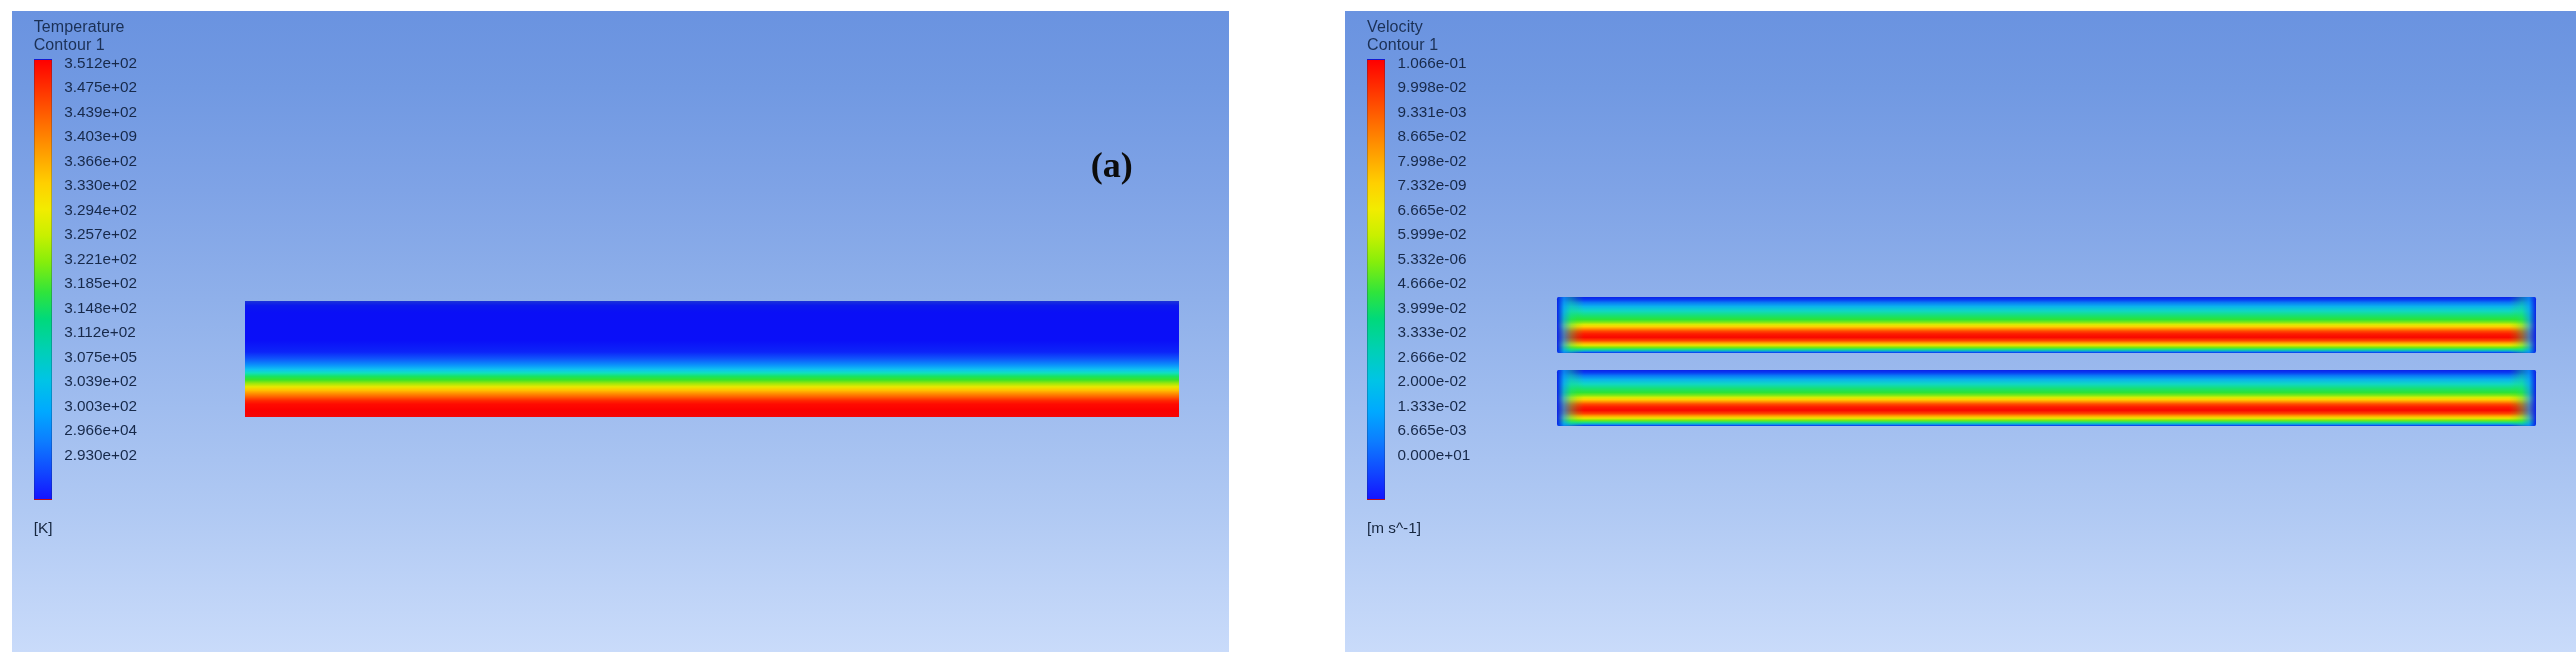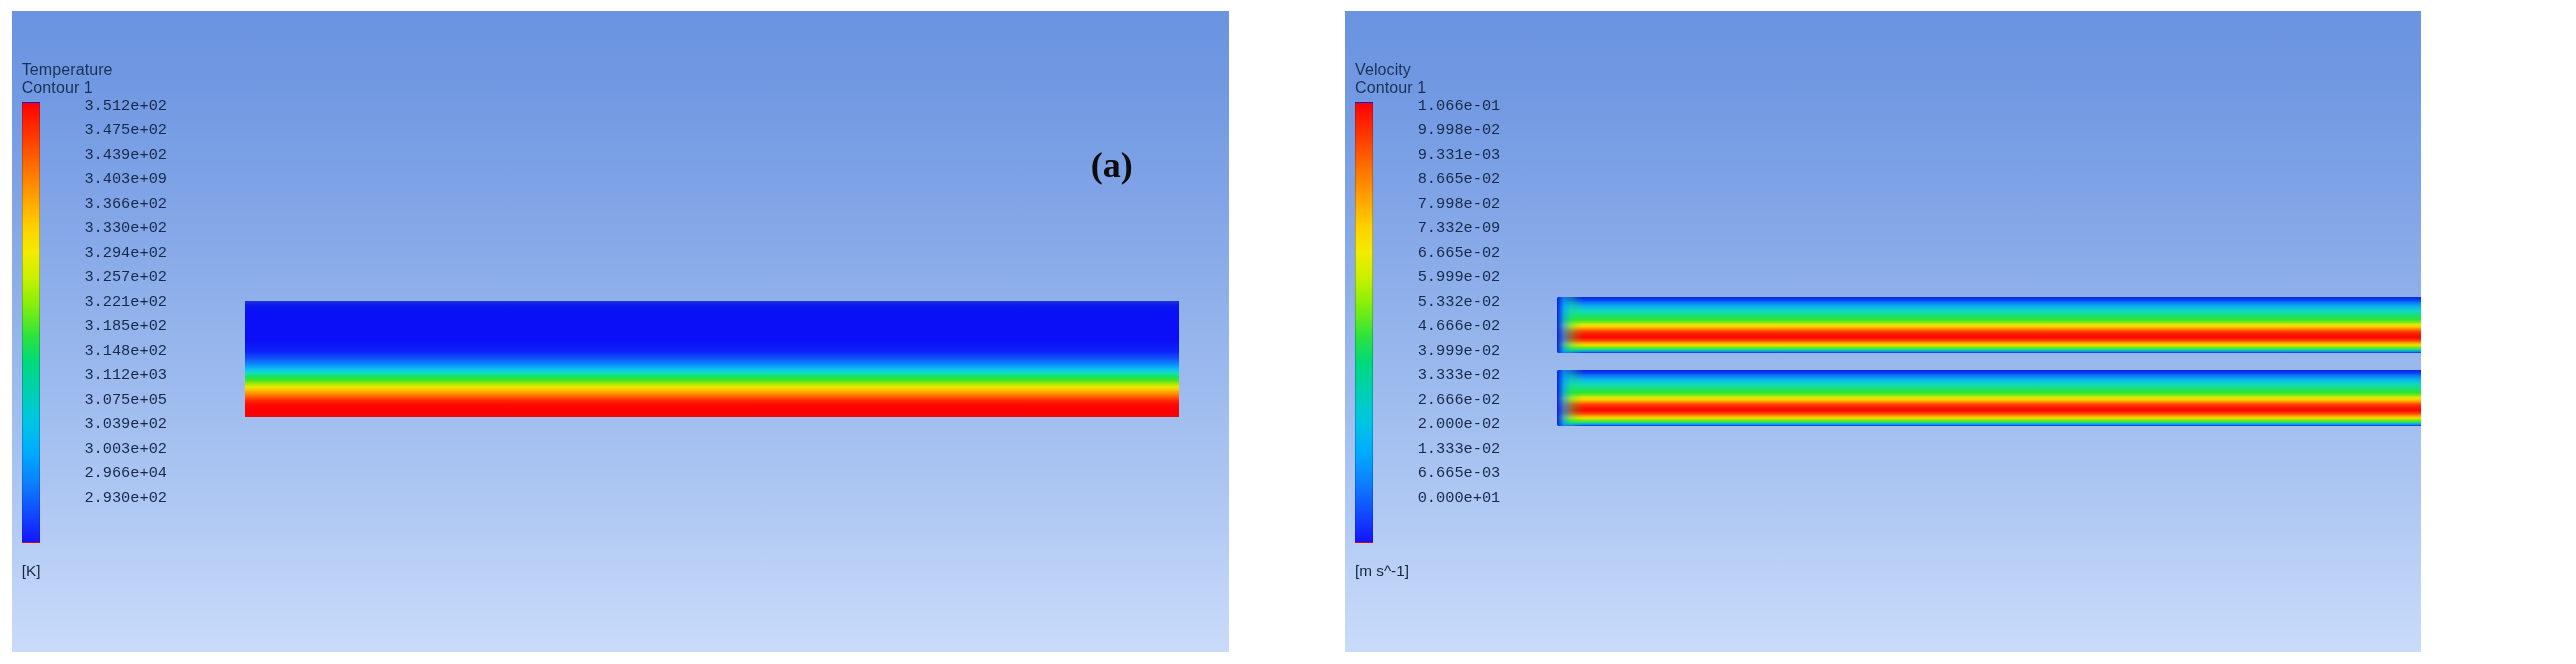--- a/index.html
+++ b/index.html
@@ -33,29 +33,28 @@
         #6a93e0 0%,
         #7199e2 12%,
         #7fa3e6 28%,
         #8fb0ea 45%,
         #a0bdef 62%,
         #b0c9f3 78%,
         #bed3f7 90%,
         #c9dbfa 100%);
   }
   #panel-a { left: 11.7px;   width: 1217px; }
-  #panel-b { left: 1345px; width: 1076px; }
+  #panel-b { left: 1345px; width: 1232px; }
 
   
   .legend {
     position: absolute;
-    left: 10px;
+    left: 22px;
     top: 7px;
     width: 176px;
-    margin-top: 43px;
   }
   .legend-title {
     font-size: 16px;
     line-height: 18px;
     color: #1b3055;
     letter-spacing: 0.1px;
     white-space: nowrap;
   }
   .legend-body {
     position: relative;
@@ -95,22 +94,21 @@
     position: absolute;
     left: 30.5px;
     top: -8.2px;
     width: 147px;
   }
   .tick-value {
     font-size: 15.3px;
     line-height: 24.5px;
     color: #17294a;
     white-space: nowrap;
-    font-family: Liberation Mono, monospace;
-    text-align: center;
+    font-family: Liberation Sans, sans-serif;
   }
   .legend-units {
     position: absolute;
     left: 0px;
     top: 460px;
     font-size: 15.3px;
     color: #16263f;
     white-space: nowrap;
   }
 
@@ -235,21 +233,21 @@
           <div class="tick-value">3.475e+02</div>
           <div class="tick-value">3.439e+02</div>
           <div class="tick-value">3.403e+09</div>
           <div class="tick-value">3.366e+02</div>
           <div class="tick-value">3.330e+02</div>
           <div class="tick-value">3.294e+02</div>
           <div class="tick-value">3.257e+02</div>
           <div class="tick-value">3.221e+02</div>
           <div class="tick-value">3.185e+02</div>
           <div class="tick-value">3.148e+02</div>
-          <div class="tick-value">3.112e+03</div>
+          <div class="tick-value">3.112e+02</div>
           <div class="tick-value">3.075e+05</div>
           <div class="tick-value">3.039e+02</div>
           <div class="tick-value">3.003e+02</div>
           <div class="tick-value">2.966e+04</div>
           <div class="tick-value">2.930e+02</div>
         </div>
         <div class="legend-units">[K]</div>
       </div>
     </div>
 
@@ -268,21 +266,21 @@
         <div class="colorbar rainbow"></div>
         <div class="tick-list">
           <div class="tick-value">1.066e-01</div>
           <div class="tick-value">9.998e-02</div>
           <div class="tick-value">9.331e-03</div>
           <div class="tick-value">8.665e-02</div>
           <div class="tick-value">7.998e-02</div>
           <div class="tick-value">7.332e-09</div>
           <div class="tick-value">6.665e-02</div>
           <div class="tick-value">5.999e-02</div>
-          <div class="tick-value">5.332e-02</div>
+          <div class="tick-value">5.332e-06</div>
           <div class="tick-value">4.666e-02</div>
           <div class="tick-value">3.999e-02</div>
           <div class="tick-value">3.333e-02</div>
           <div class="tick-value">2.666e-02</div>
           <div class="tick-value">2.000e-02</div>
           <div class="tick-value">1.333e-02</div>
           <div class="tick-value">6.665e-03</div>
           <div class="tick-value">0.000e+01</div>
         </div>
         <div class="legend-units">[m s^-1]</div>

